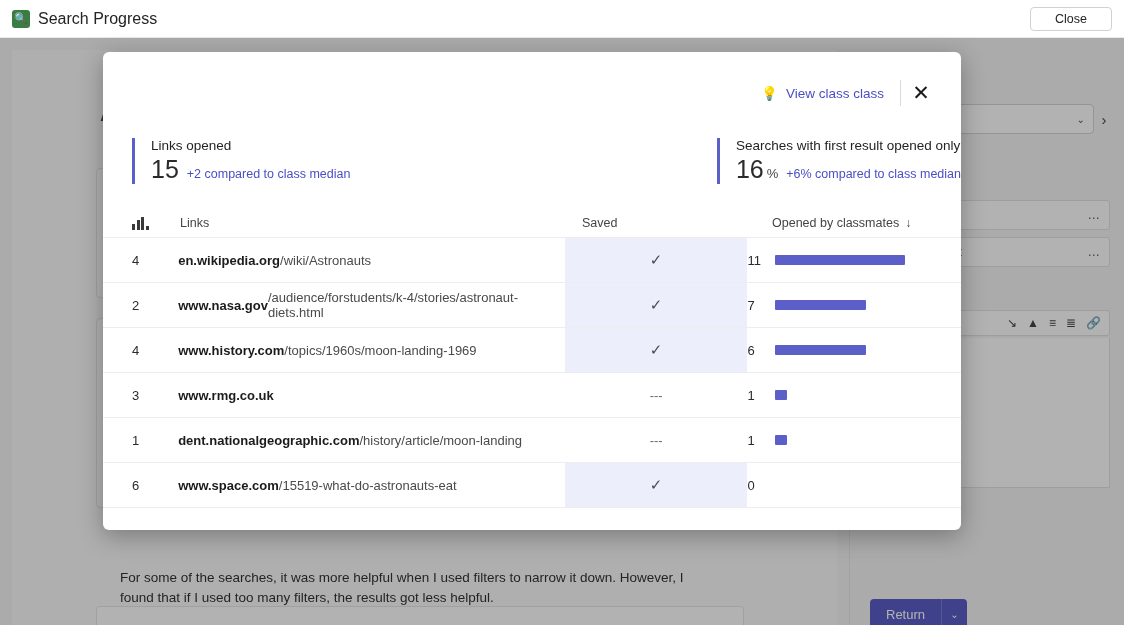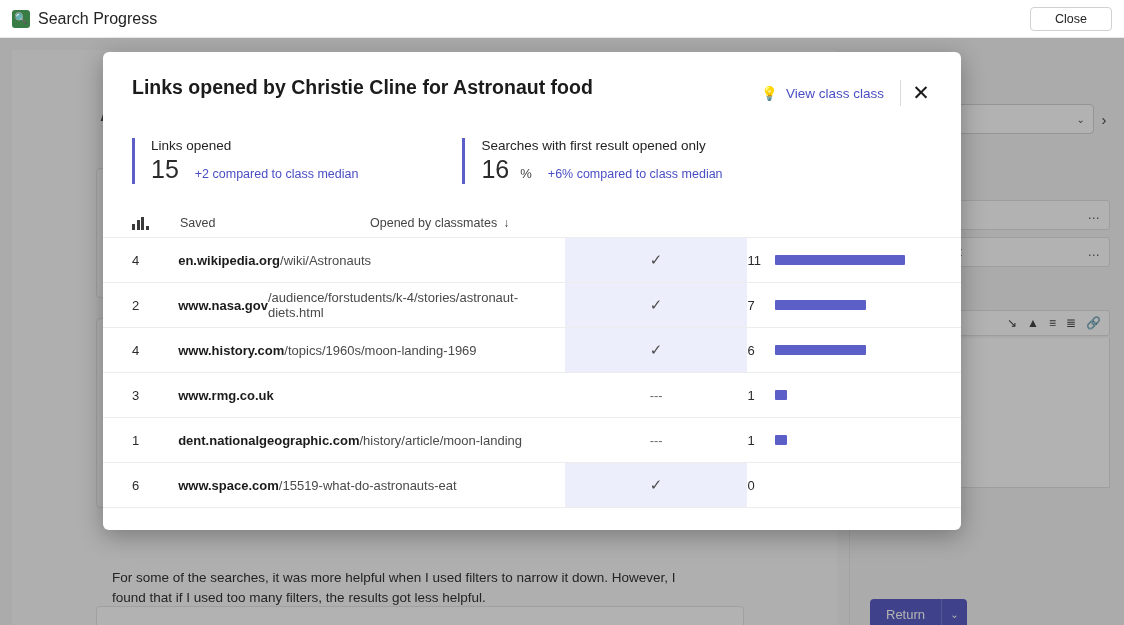--- a/index.html
+++ b/index.html
@@ -46,21 +46,21 @@
     font-size: 25px; font-weight: bold; color: #4a4a4a;
   }
   .bg-card {
     position: absolute; left: 96px; width: 648px;
     background: #fff; border: 1px solid #e6e6e6; border-radius: 4px;
   }
   .bg-card.c1 { top: 130px; height: 130px; }
   .bg-card.c2 { top: 280px; height: 190px; }
   .bg-card.c4 { top: 568px; height: 60px; }
   .bg-paragraph {
-    position: absolute; left: 112px; top: 530px; width: 600px;
+    position: absolute; left: 120px; top: 530px; width: 600px;
     font-size: 13.5px; color: #333; line-height: 20px;
   }
 
   
   .rail {
     position: absolute; right: 0; top: 38px; width: 275px; height: 587px;
     background: #f5f5f5; border-left: 1px solid #e8e8e8;
   }
   .rail-top {
     position: absolute; top: 28px; left: 8px; width: 236px; height: 30px;
@@ -137,25 +137,25 @@
     display: flex; align-items: center; gap: 8px;
     color: #4a4ec4; font-size: 13.5px; cursor: pointer; padding-right: 16px;
   }
   .hdr-divider { width: 1px; height: 26px; background: #d9d9d9; }
   .close-x {
     width: 40px; height: 34px; display: flex; align-items: center; justify-content: center;
     color: #1b1b1b; font-size: 21px; cursor: pointer;
   }
 
   
-  .stats { display: flex; padding: 12px 0 0 0; }
+  .stats { display: flex; padding: 12px 0 0 0; justify-content: space-between; }
   .stat { padding-left: 16px; border-left: 3px solid #5b5fc7; margin-left: 29px; }
   .stat:nth-child(2) { margin-left: 104px; }
   .stat-label { font-size: 13.5px; color: #242424; margin-bottom: 2px; }
-  .stat-row { display: flex; align-items: baseline; gap: 16px; }
+  .stat-row { display: flex; align-items: baseline; gap: 8px; }
   .stat-value { font-size: 25px; color: #2b2b2b; }
   .stat-unit { font-size: 13px; color: #444; margin-left: -5px; }
   .stat-delta { font-size: 12.5px; color: #4a4ec4; }
 
   
   .table { margin-top: 24px; width: 858px; }
   .thead {
     display: flex; align-items: center; height: 30px;
     font-size: 12.5px; color: #444; padding-left: 29px;
     border-bottom: 1px solid #ededed;
@@ -233,21 +233,20 @@
         <div class="main">Return</div>
         <div class="caret">⌄</div>
       </div>
     </div>
   </div>
 
   <div class="scrim"></div>
 
   <div class="modal">
     <div class="modal-header">
-      <div class="modal-title">Links opened by Christie Cline for Astronaut food</div>
       <div class="header-actions">
         <div class="view-class-data">
           <span>💡</span>
           <span>View class class</span>
         </div>
         <div class="hdr-divider"></div>
         <div class="close-x">✕</div>
       </div>
     </div>
 
@@ -270,20 +269,21 @@
     </div>
 
     <div class="table">
       <div class="thead">
         <div class="col-chart">
           <i style="height:6px"></i>
             <i style="height:10px"></i>
             <i style="height:13px"></i>
             <i style="height:4px"></i>
         </div>
+        <div class="col-links">Links</div>
         <div class="col-saved">Saved</div>
         <div class="col-opened">
           <span>Opened by classmates</span>
           <span class="sort-arrow">↓</span>
         </div>
       </div>
       <div id="rows">
           <div class="trow">
             <div class="cell c-count">4</div>
             <div class="cell c-link">

